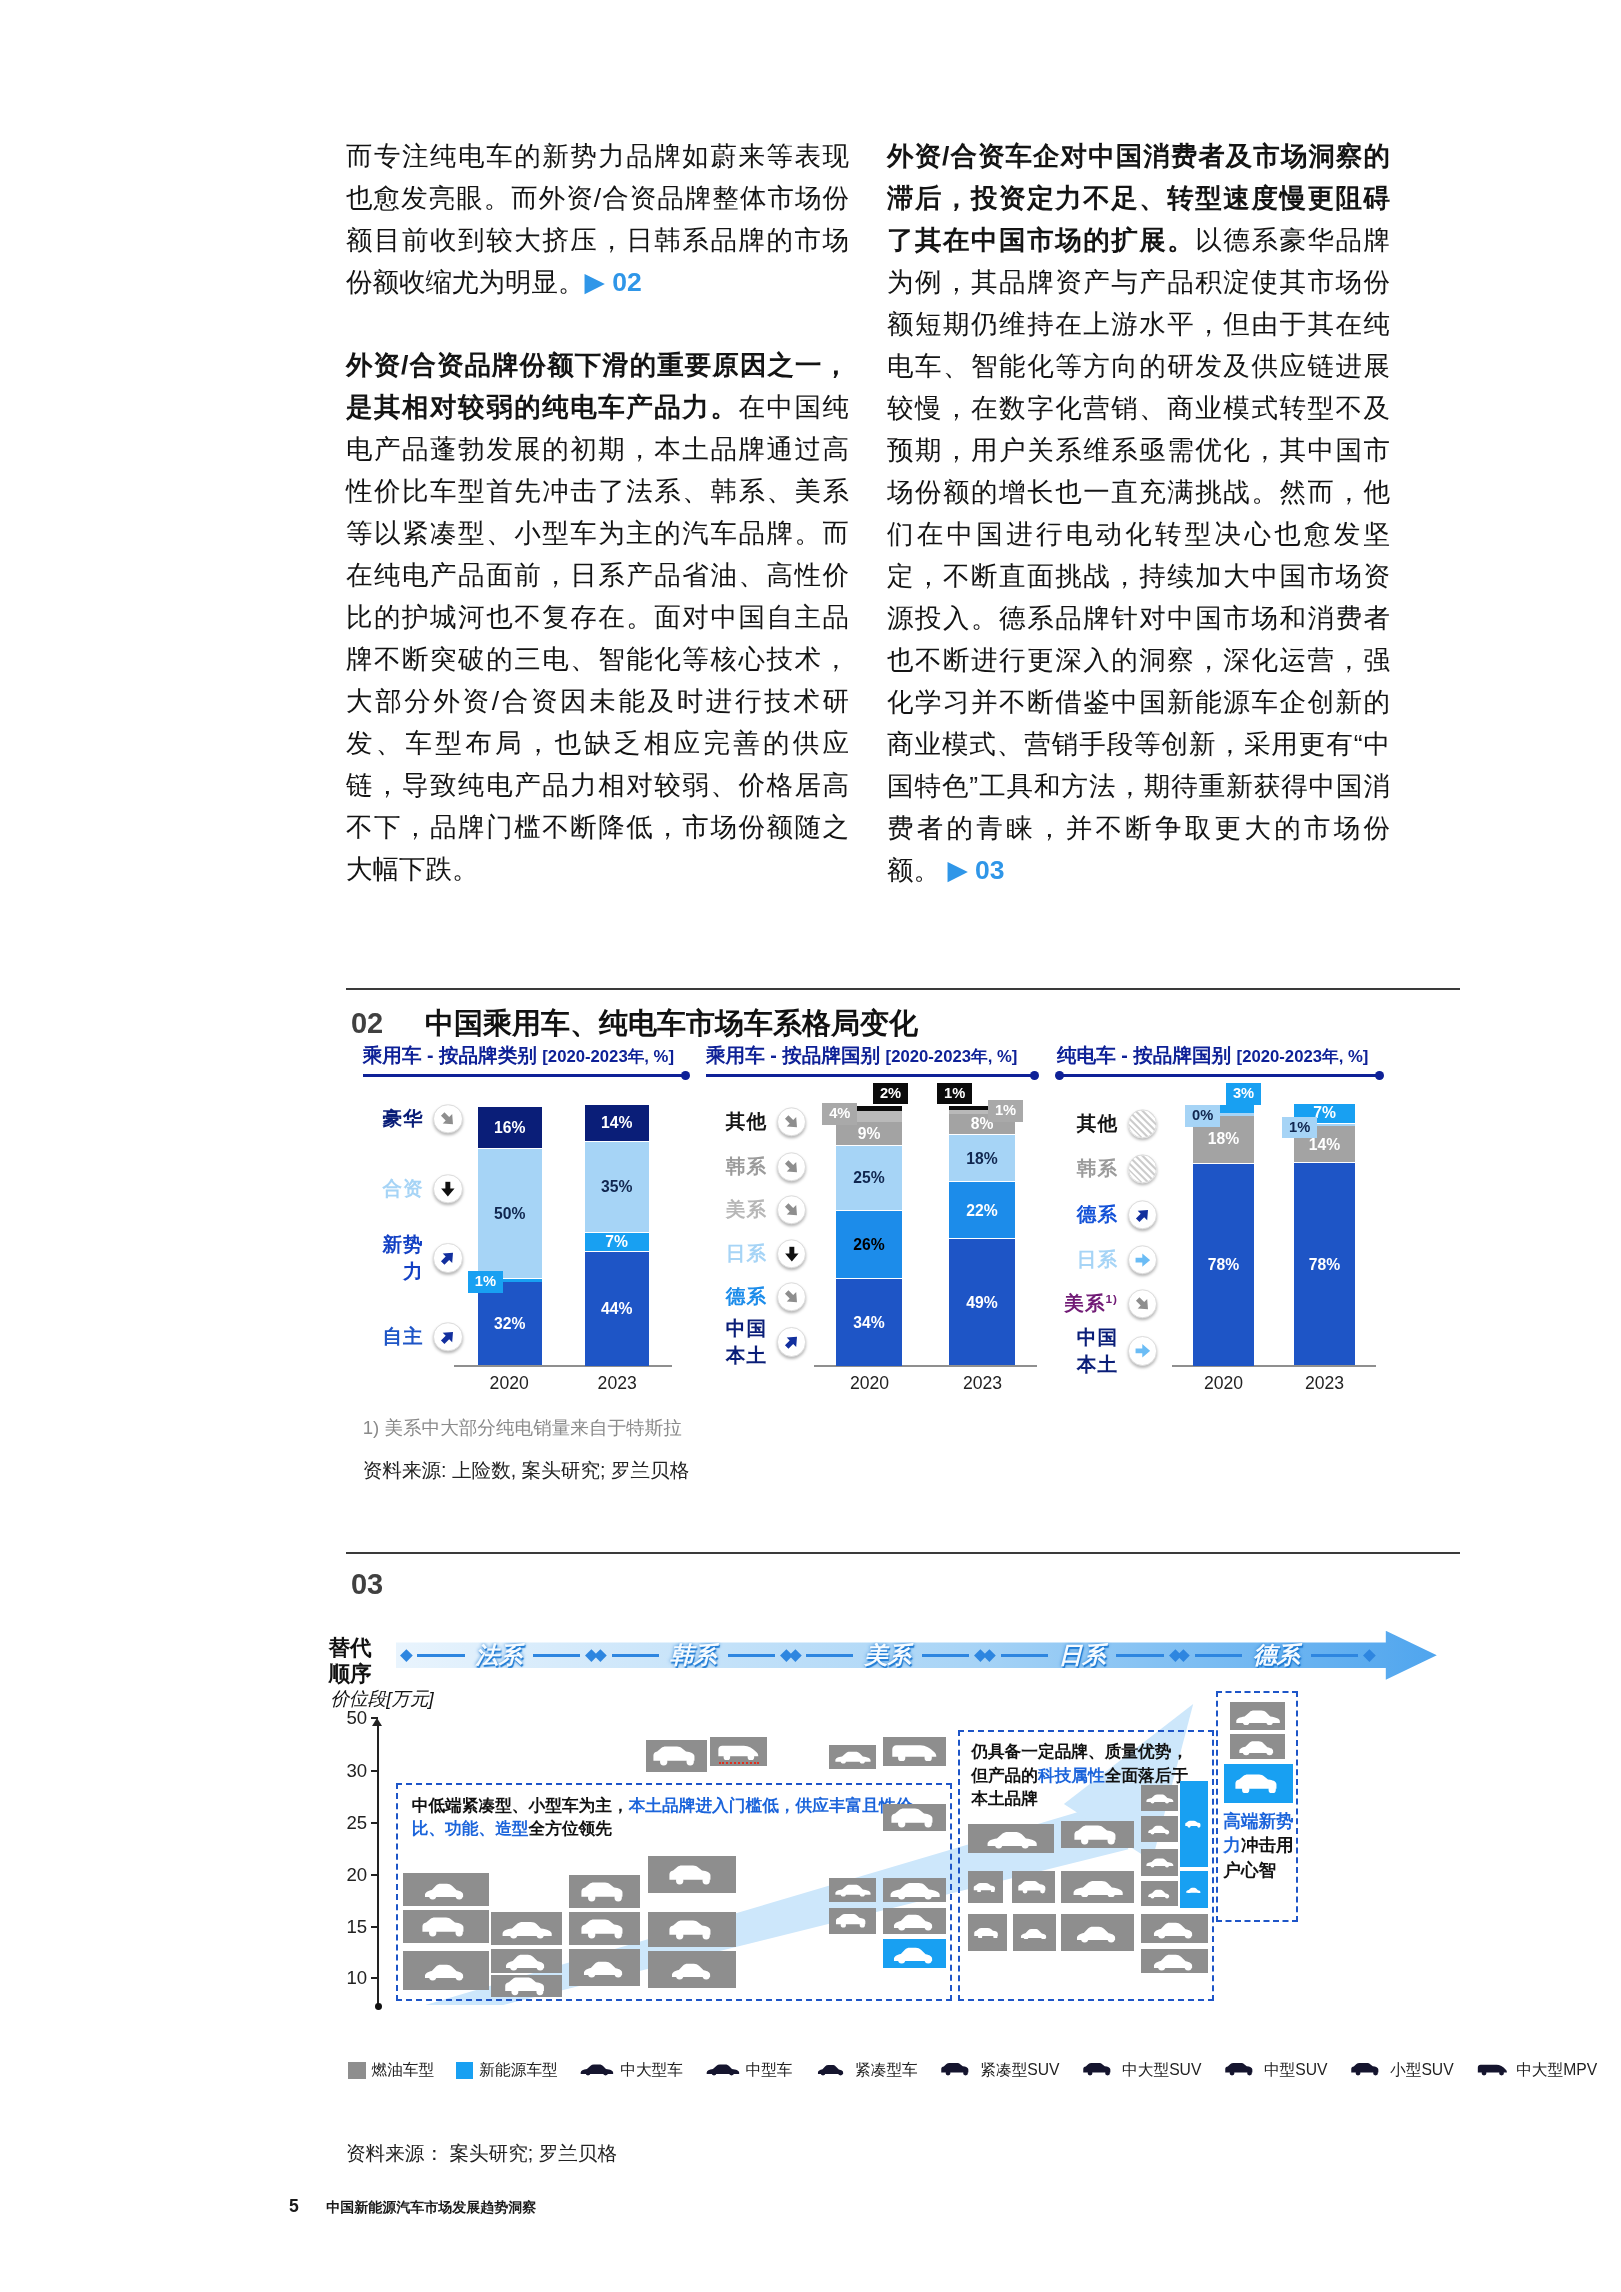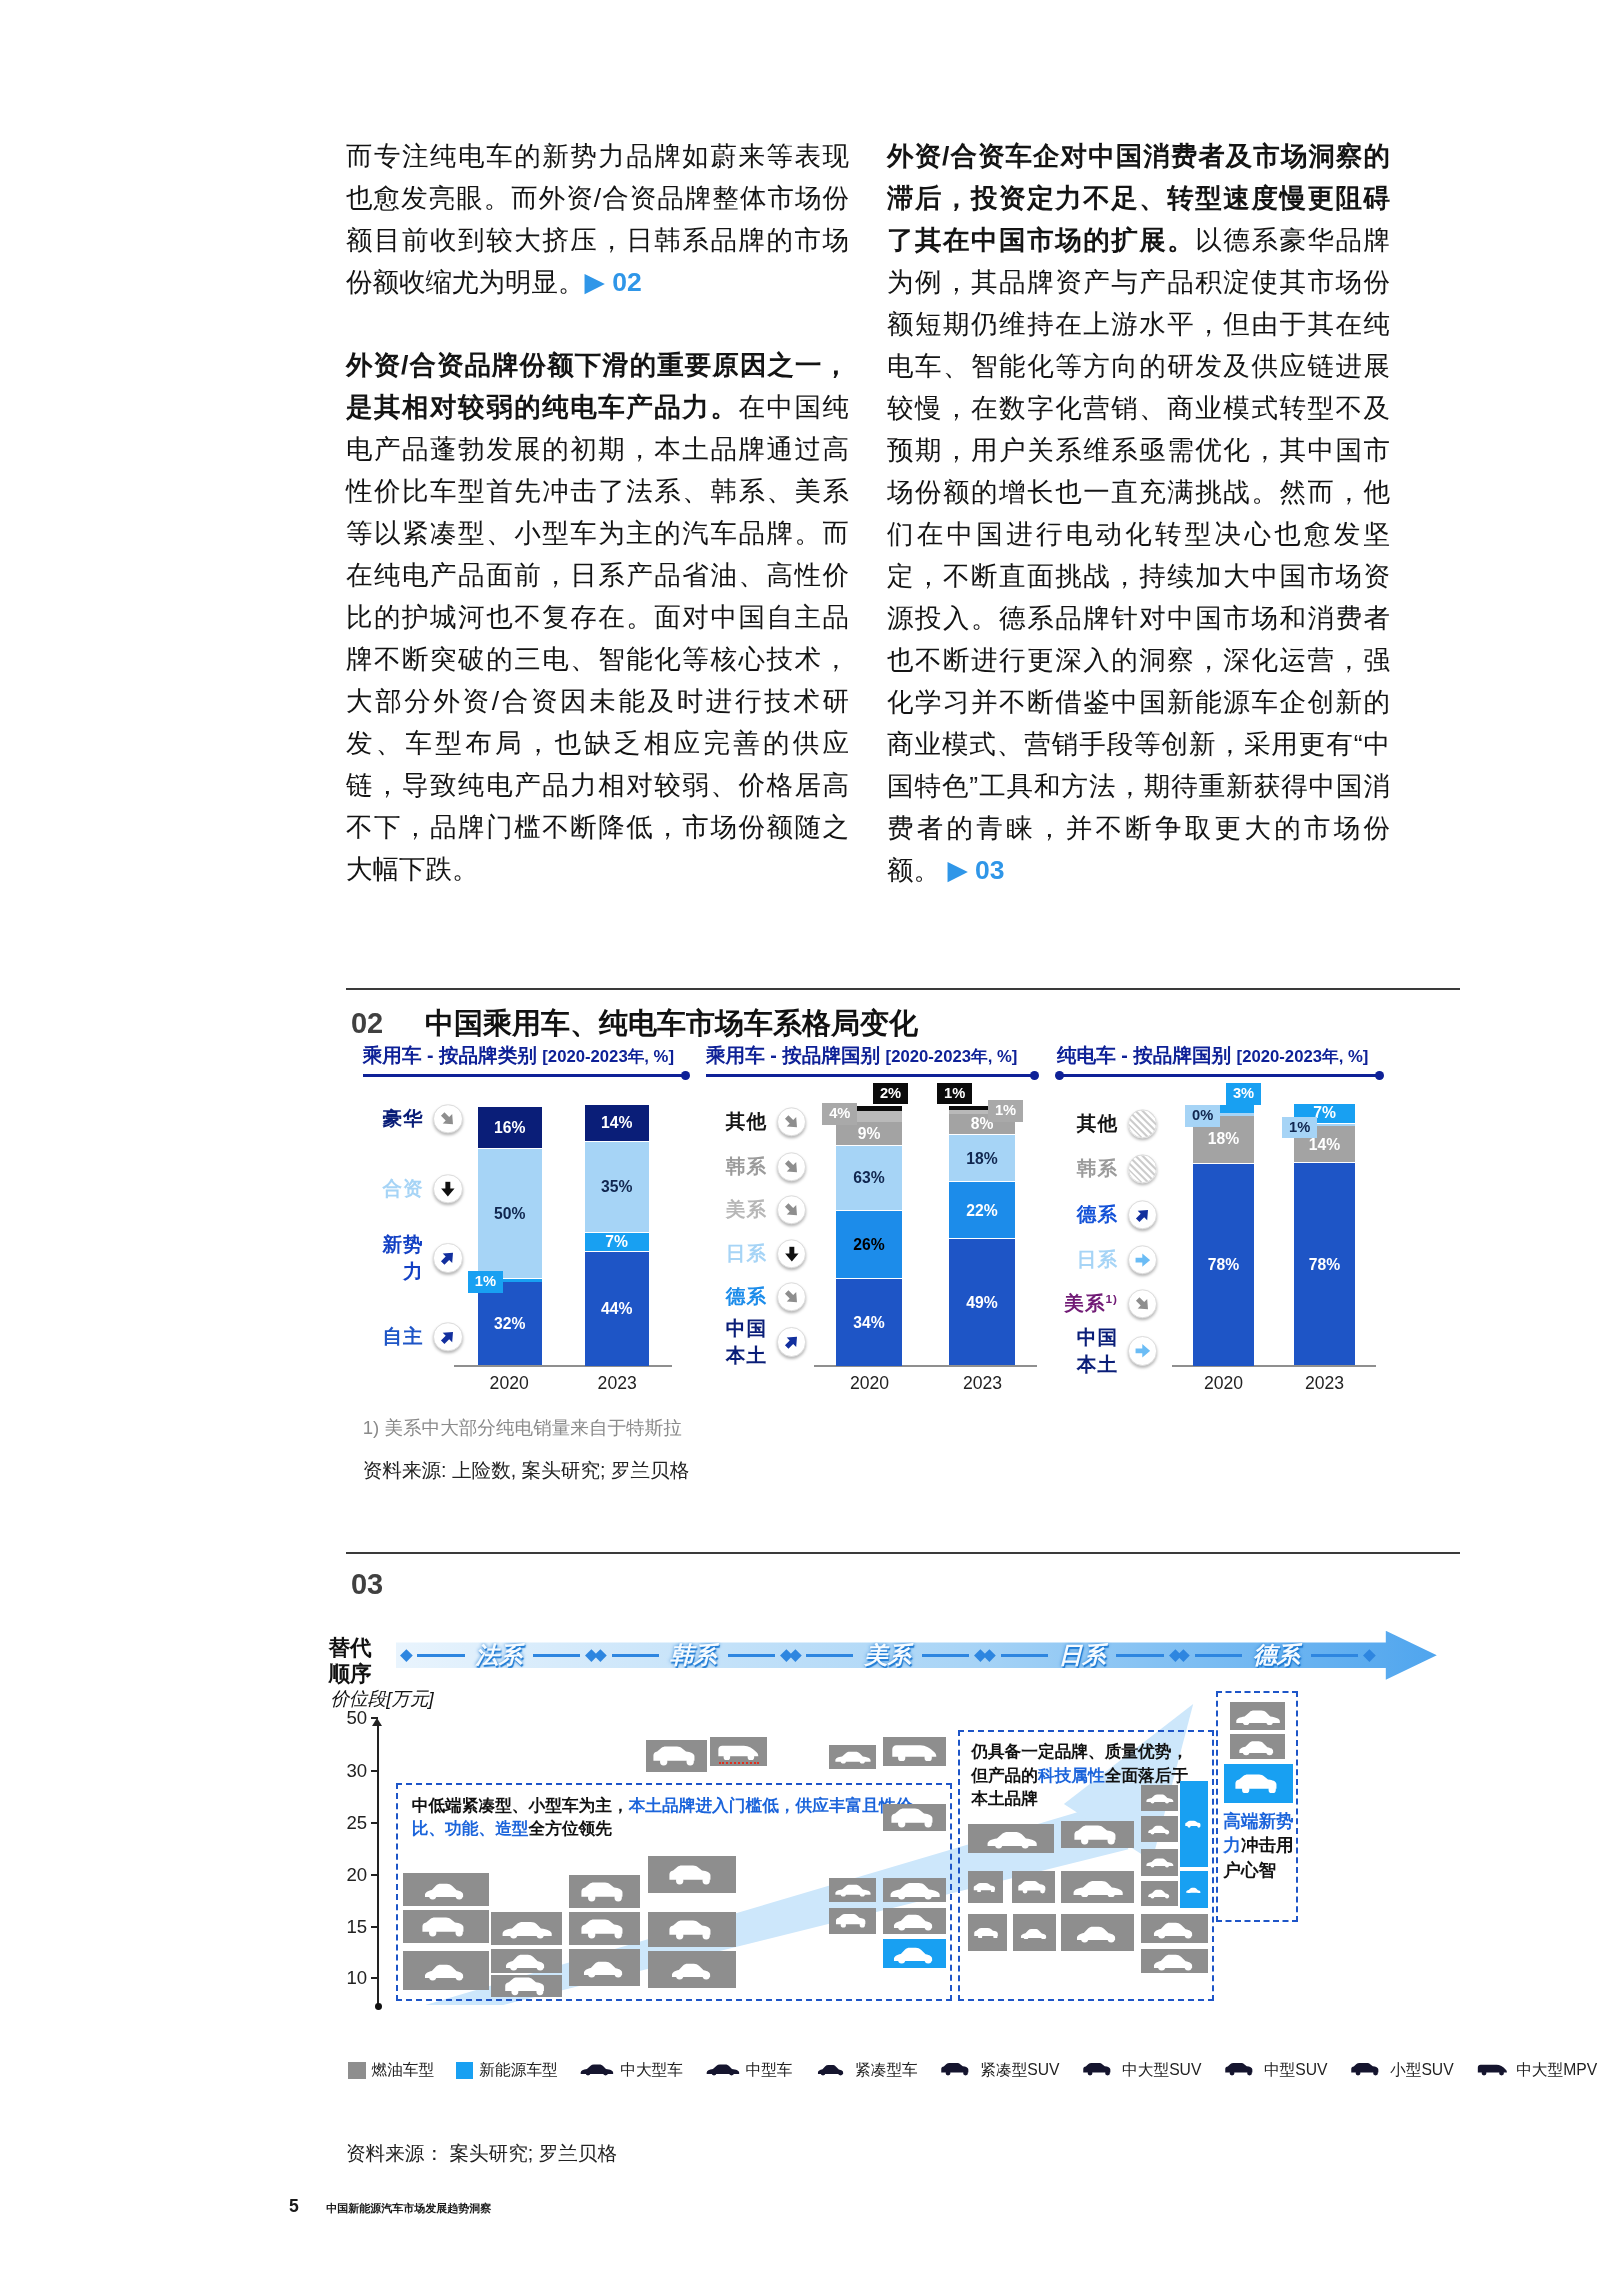--- a/index.html
+++ b/index.html
@@ -57,21 +57,21 @@
   .dashed{border:2.9px dashed #1D55C8;box-sizing:border-box;z-index:2;}
   .note{font-size:16.7px;font-weight:bold;line-height:23.5px;color:#111;z-index:4;}
   .note .c-blue{color:#1B64DB;}
   .carbox{position:absolute;display:flex;align-items:center;justify-content:center;z-index:3;}
   .red-dots{position:absolute;bottom:2px;left:15%;width:70%;border-bottom:2.9px dotted #E03020;}
   .fig3-legend{display:flex;align-items:center;gap:21.6px;font-size:15.7px;color:#222;white-space:nowrap;}
   .fl-item{display:flex;align-items:center;gap:5.9px;}
   .fl-swatch{width:17.6px;height:17.6px;}
   .footer{position:absolute;display:flex;align-items:baseline;gap:27.4px;}
   .footer .pn{font-size:17.6px;font-weight:bold;}
-  .footer .ft{font-size:11px;font-weight:bold;}
+  .footer .ft{font-size:14px;font-weight:bold;}
 </style>
 </head>
 <body>
 
 <div class="page">
 
   <div class="abs intro" style="left:346px;top:135px;width:1046px;">
     <div class="col">
       <p><span>而专注纯电车的新势力品牌如蔚来等表现也愈发亮眼。而外资/合资品牌整体市场份额目前收到较大挤压，日韩系品牌的市场份额收缩尤为明显。</span><span class="ref">▶ 02</span></p>
       <p><span class="b">外资/合资品牌份额下滑的重要原因之一，是其相对较弱的纯电车产品力。</span><span>在中国纯电产品蓬勃发展的初期，本土品牌通过高性价比车型首先冲击了法系、韩系、美系等以紧凑型、小型车为主的汽车品牌。而在纯电产品面前，日系产品省油、高性价比的护城河也不复存在。面对中国自主品牌不断突破的三电、智能化等核心技术，大部分外资/合资因未能及时进行技术研发、车型布局，也缺乏相应完善的供应链，导致纯电产品力相对较弱、价格居高不下，品牌门槛不断降低，市场份额随之大幅下跌。</span></p>
@@ -212,21 +212,21 @@
           <div class="baseline" style="left: 108px; width: 223px; top: 323px;"></div>
           <div class="bar" style="left: 130px; top: 64px; width: 66px;">
             <div class="seg" style="height: 4.9px; background: rgb(11, 11, 11);"></div>
             <div class="callout" style="left: 37px; top: -23.5px; background: rgb(11, 11, 11); color: rgb(255, 255, 255);">2%</div>
             <div class="seg" style="height: 10.8px; background: rgb(185, 185, 185);"></div>
             <div class="callout" style="left: -13.7px; top: -2.9px; background: rgb(169, 169, 169); color: rgb(255, 255, 255);">4%</div>
             <div class="seg" style="height: 23.5px; background: rgb(163, 163, 163);">
               <div class="seg-label" style="color: rgb(255, 255, 255);">9%</div>
             </div>
             <div class="seg" style="height: 65px; background: rgb(166, 212, 246);">
-              <div class="seg-label" style="color: rgb(16, 38, 79);">63%</div>
+              <div class="seg-label" style="color: rgb(16, 38, 79);">25%</div>
             </div>
             <div class="seg" style="height: 68px; background: rgb(28, 140, 234);">
               <div class="seg-label" style="color: #000000;">26%</div>
             </div>
             <div class="seg" style="height: 88px; background: rgb(30, 85, 198);">
               <div class="seg-label" style="color: rgb(255, 255, 255);">34%</div>
             </div>
           </div>
           <div class="year" style="left: 129px; top: 331px;">2020</div>
           <div class="bar" style="left: 243px; top: 64px; width: 66px;">

